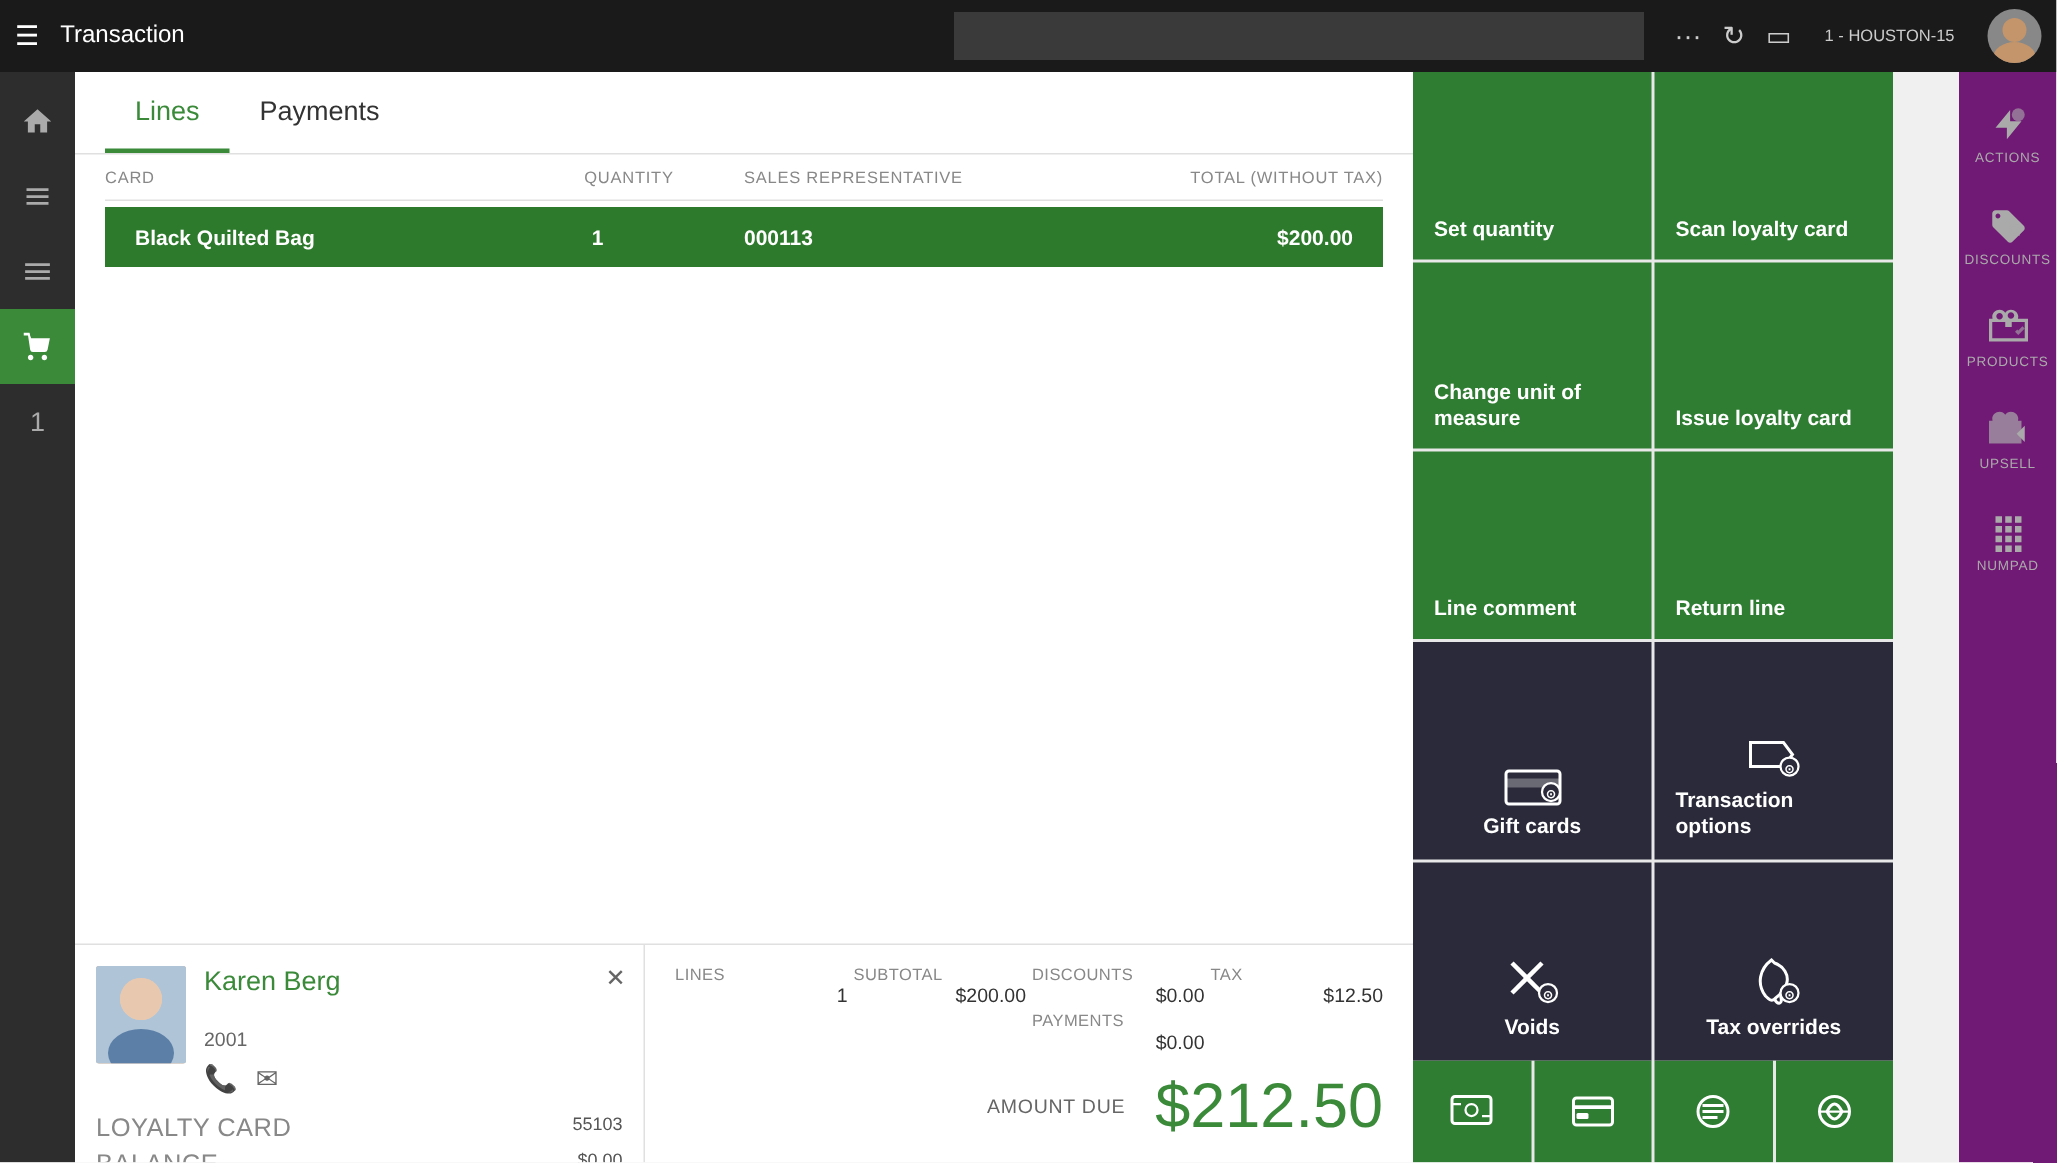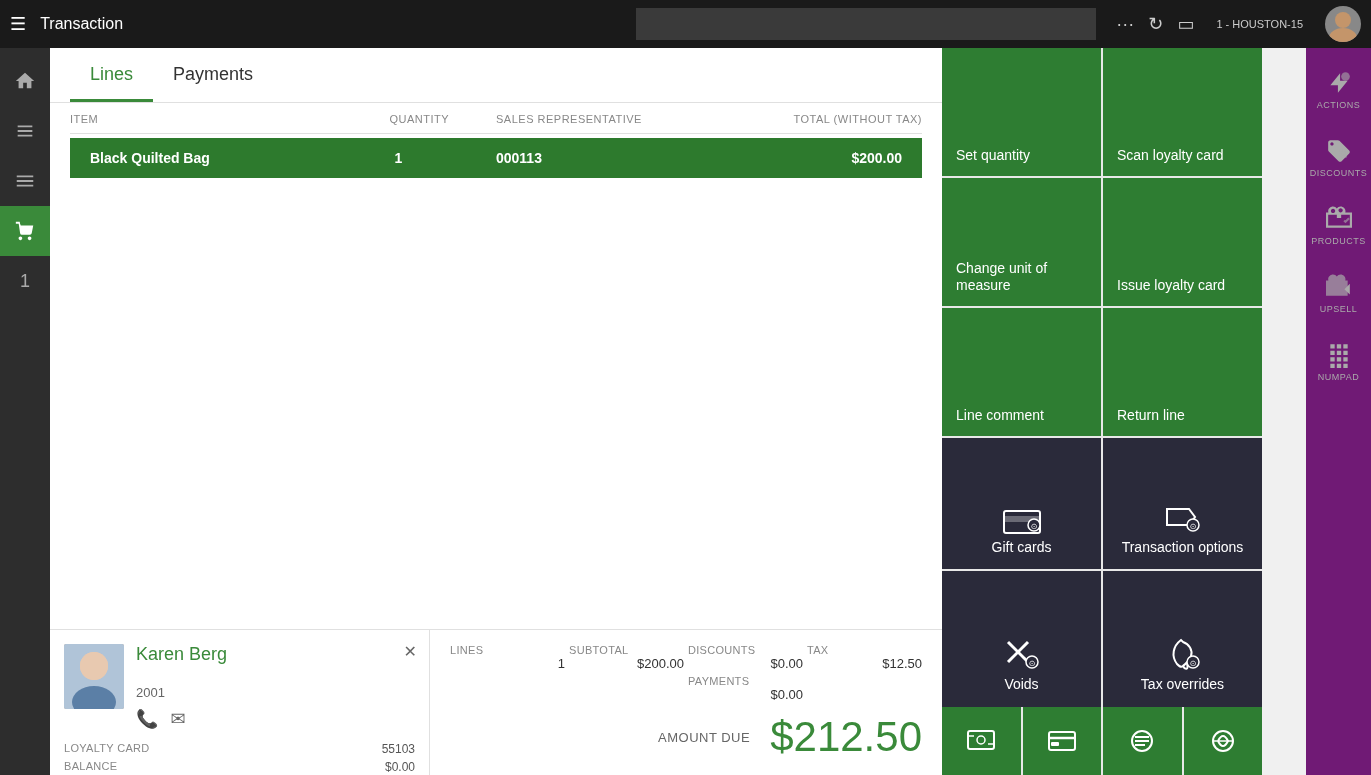--- a/index.html
+++ b/index.html
@@ -158,21 +158,21 @@
       flex-shrink: 0;
     }
     .customer-info { flex: 1; }
     .customer-name { color: #3a8a3a; font-size: 18px; font-weight: 400; }
     .customer-id { color: #666; font-size: 13px; margin-top: 20px; }
     .customer-icons { display: flex; gap: 12px; margin-top: 8px; }
     .customer-icon { color: #666; font-size: 18px; }
     .close-btn { position: absolute; top: 12px; right: 12px; color: #666; cursor: pointer; font-size: 16px; }
     .customer-details { margin-top: 10px; }
     .detail-row { display: flex; justify-content: space-between; font-size: 12px; color: #555; padding: 2px 0; }
-    .detail-label { color: #888; letter-spacing: 0.3px; font-size: 11px; }
+    .detail-label { color: #888; letter-spacing: 0.3px; font-size: 17px; }
 
     .totals-section {
       flex: 1;
       padding: 14px 20px;
       display: flex;
       flex-direction: column;
       justify-content: space-between;
     }
     .totals-grid { display: grid; grid-template-columns: 1fr 1fr 1fr 1fr; gap: 4px; }
     .totals-item { display: flex; flex-direction: column; }
@@ -200,21 +200,21 @@
     }
     .action-btn {
       display: flex;
       flex-direction: column;
       align-items: flex-start;
       justify-content: flex-end;
       padding: 12px 14px;
       cursor: pointer;
       color: white;
       font-size: 15px;
-      font-weight: 400;
+      font-weight: 700;
       min-height: 75px;
       position: relative;
     }
     .action-btn.green { background: #2e7d32; }
     .action-btn.dark { background: #2a2a3a; }
     .action-btn .btn-label { font-size: 14px; line-height: 1.2; }
 
     
     .payment-bar {
       display: grid;
@@ -313,21 +313,21 @@
 
   <div class="content-area">
 
     <div class="tabs">
       <div class="tab active">Lines</div>
       <div class="tab">Payments</div>
     </div>
 
     <div class="transaction-table">
       <div class="table-header">
-        <span>ITEM</span>
+        <span>CARD</span>
         <span>QUANTITY</span>
         <span>SALES REPRESENTATIVE</span>
         <span style="text-align:right">TOTAL (WITHOUT TAX)</span>
       </div>
       <div class="table-row">
         <span class="item-name">Black Quilted Bag</span>
         <span>1</span>
         <span>000113</span>
         <span class="total">$200.00</span>
       </div>

